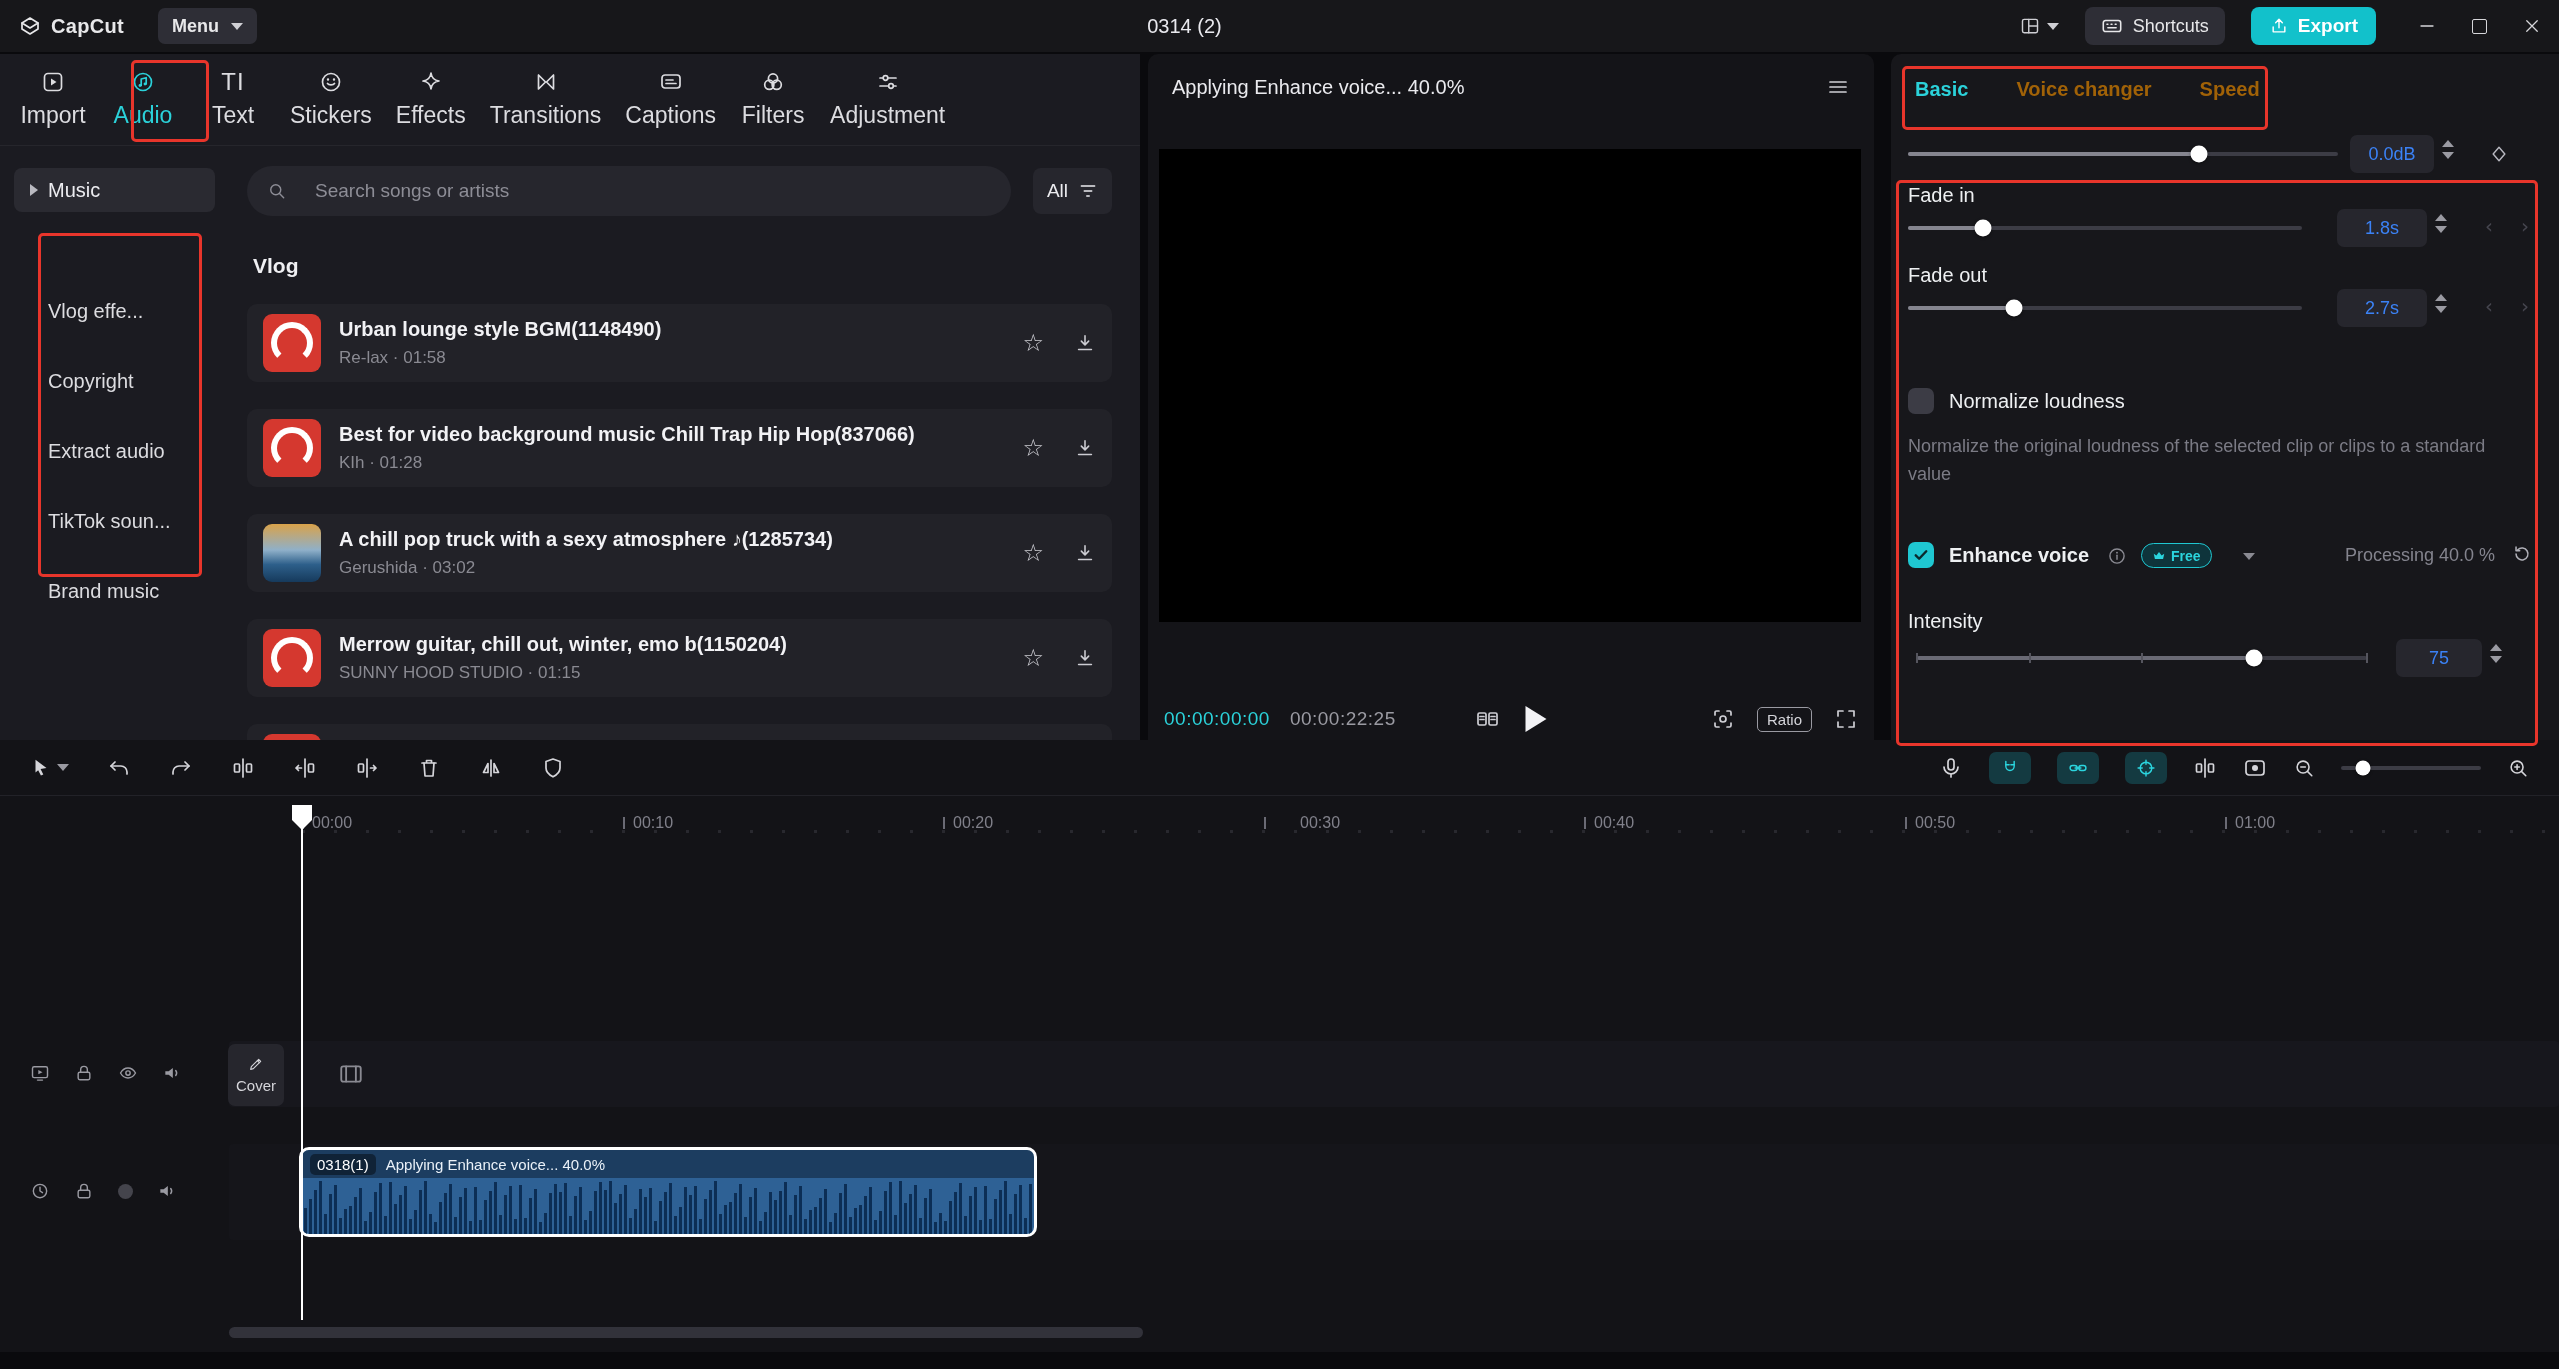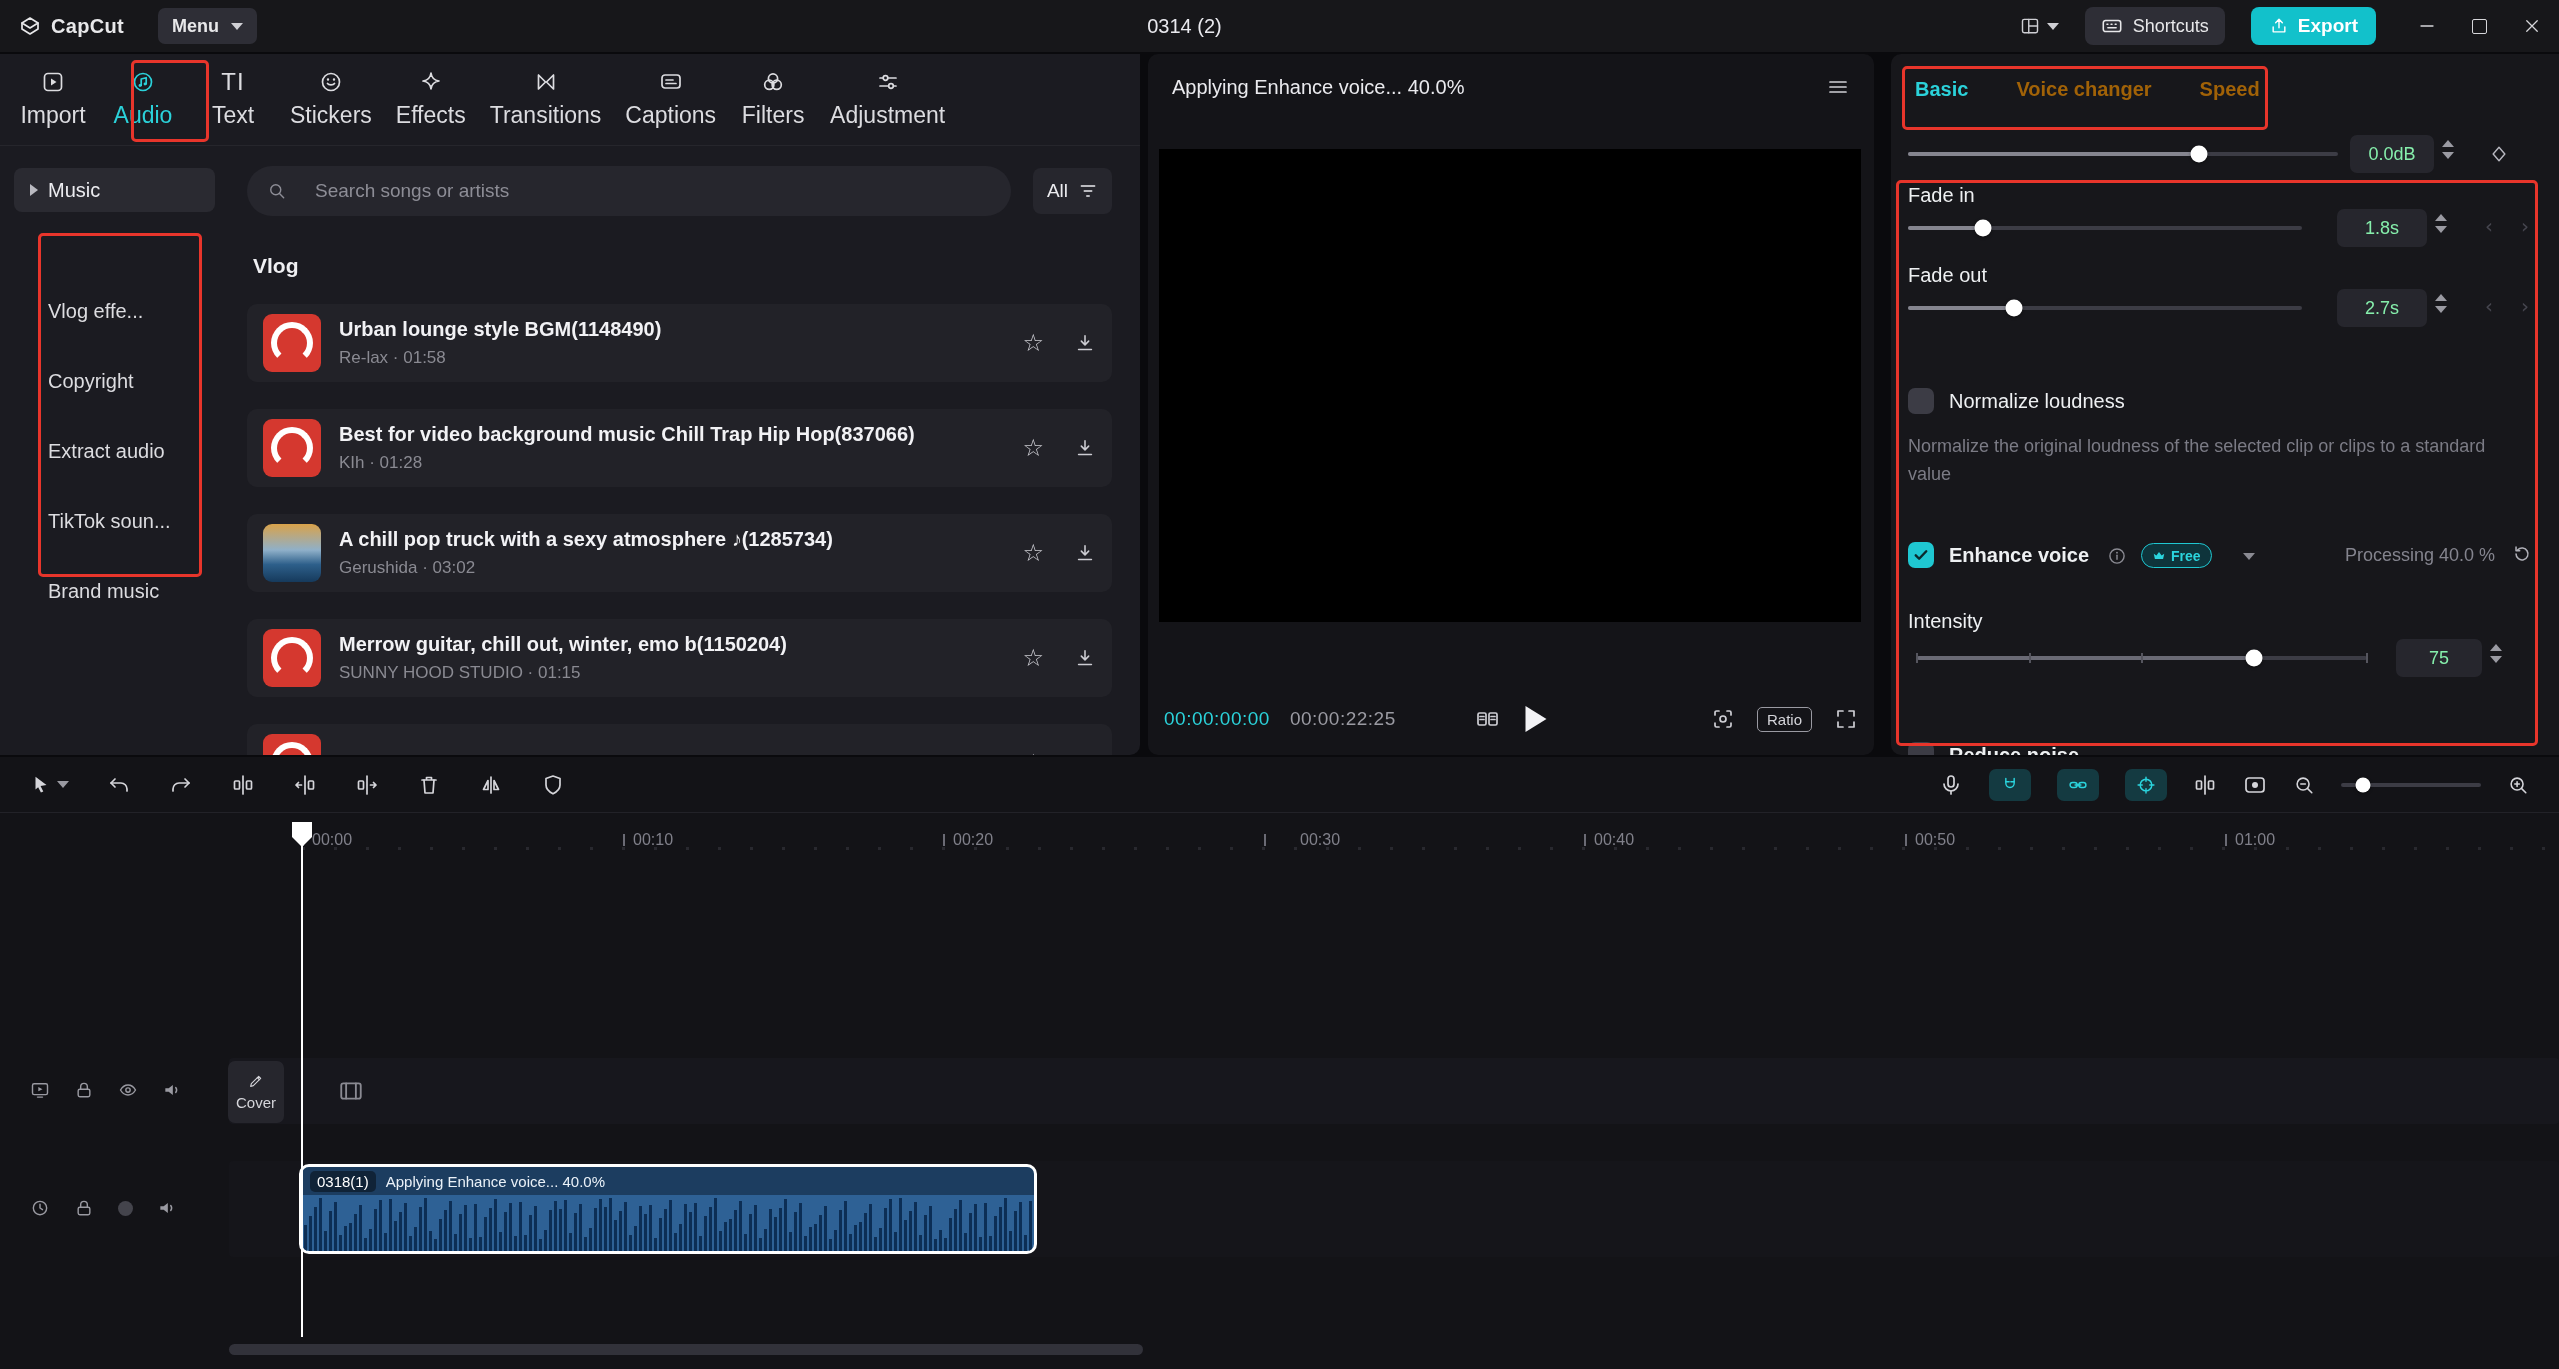--- a/index.html
+++ b/index.html
@@ -75,37 +75,37 @@
   .ratio-chip { border:1.5px solid #9a9aa2; border-radius:5px; padding:3px 9px; font-size:15px; color:#d5d5da; cursor:pointer; }
 
   
   .inspector { position:absolute; left:1891px; top:54px; width:668px; height:701px; background:#17171b; border-radius:10px 0 0 10px; overflow:hidden; }
   .insp-tabs { position:absolute; left:24px; top:24px; display:flex; align-items:center; gap:48px; }
   .insp-tab { font-size:20px; color:#a16207; font-weight:600; cursor:pointer; }
   .insp-tab.active { color:#2bd2da; }
   .slider-track { position:relative; height:4px; border-radius:2px; background:#3c3c45; }
   .slider-fill { position:absolute; left:0; top:0; bottom:0; background:#85858f; border-radius:2px; }
   .slider-handle { position:absolute; top:50%; width:17px; height:17px; border-radius:50%; background:#fff; transform:translate(-50%,-50%); box-shadow:0 1px 3px rgba(0,0,0,.5); cursor:pointer; }
-  .value-box { position:absolute; height:38px; background:#26262d; border-radius:7px; display:flex; align-items:center; justify-content:center; font-size:18px; color:#86efac; }
+  .value-box { position:absolute; height:38px; background:#26262d; border-radius:7px; display:flex; align-items:center; justify-content:center; font-size:18px; color:#3b82f6; }
   .stepper { position:absolute; display:flex; flex-direction:column; gap:5px; align-items:center; cursor:pointer; }
   .stp-up { width:0;height:0;border-left:6px solid transparent;border-right:6px solid transparent;border-bottom:7px solid #9a9aa2; }
   .stp-dn { width:0;height:0;border-left:6px solid transparent;border-right:6px solid transparent;border-top:7px solid #9a9aa2; }
   .insp-label { position:absolute; font-size:20px; font-weight:500; color:#eef0f2; }
   .checkbox { position:absolute; width:26px; height:26px; border-radius:7px; background:#3c3c45; cursor:pointer; }
   .checkbox.checked { background:#1fc7d1; display:flex; align-items:center; justify-content:center; color:#0a2a2d; }
   .insp-desc { position:absolute; font-size:18px; line-height:28px; color:#7b7b85; }
   .free-badge { position:absolute; height:25px; padding:0 10px; border-radius:13px; background:#0e343b; border:1px solid #1fc7d1; color:#2bd5de; font-size:14px; font-weight:700; display:flex; align-items:center; gap:5px; cursor:pointer; }
   .dim-chev { position:absolute; color:#45454e; font-size:20px; font-family:"DejaVu Sans",sans-serif; }
   .tick { position:absolute; top:50%; width:2px; height:10px; background:#55555e; transform:translate(-50%,-50%); }
 
   
   .anno { position:absolute; border:3px solid #e8352b; border-radius:5px; z-index:60; pointer-events:none; }
 
   
-  .timeline { position:absolute; left:0; top:757px; width:2559px; height:612px; background:#131317; }
+  .timeline { position:absolute; left:0; top:740px; width:2559px; height:612px; background:#131317; }
   .tl-toolbar { position:absolute; left:0; top:0; right:0; height:56px; display:flex; align-items:center; padding:0 30px; border-bottom:1px solid #222228; color:#d5d5da; }
   .tl-left { display:flex; align-items:center; gap:38px; }
   .tool { display:flex; align-items:center; gap:5px; cursor:pointer; color:#d5d5da; }
   .tl-right { margin-left:auto; display:flex; align-items:center; gap:26px; }
   .cyan-btn { width:42px; height:32px; border-radius:7px; background:#143a41; color:#2bd5de; display:flex; align-items:center; justify-content:center; cursor:pointer; }
   .zoom-slider { position:relative; width:140px; height:4px; background:#3c3c45; border-radius:2px; }
   .ruler { position:absolute; left:0; top:66px; right:0; height:38px; color:#80808a; font-size:16px; }
   .ruler-dots { position:absolute; left:302px; right:0; top:24px; height:3px; background:repeating-linear-gradient(90deg,#3a3a42 0 3px,transparent 3px 32px); opacity:.55; }
   .rmark { position:absolute; top:8px; display:flex; align-items:center; gap:8px; }
   .rmark .rt { width:2px; height:12px; background:#6a6a74; }

